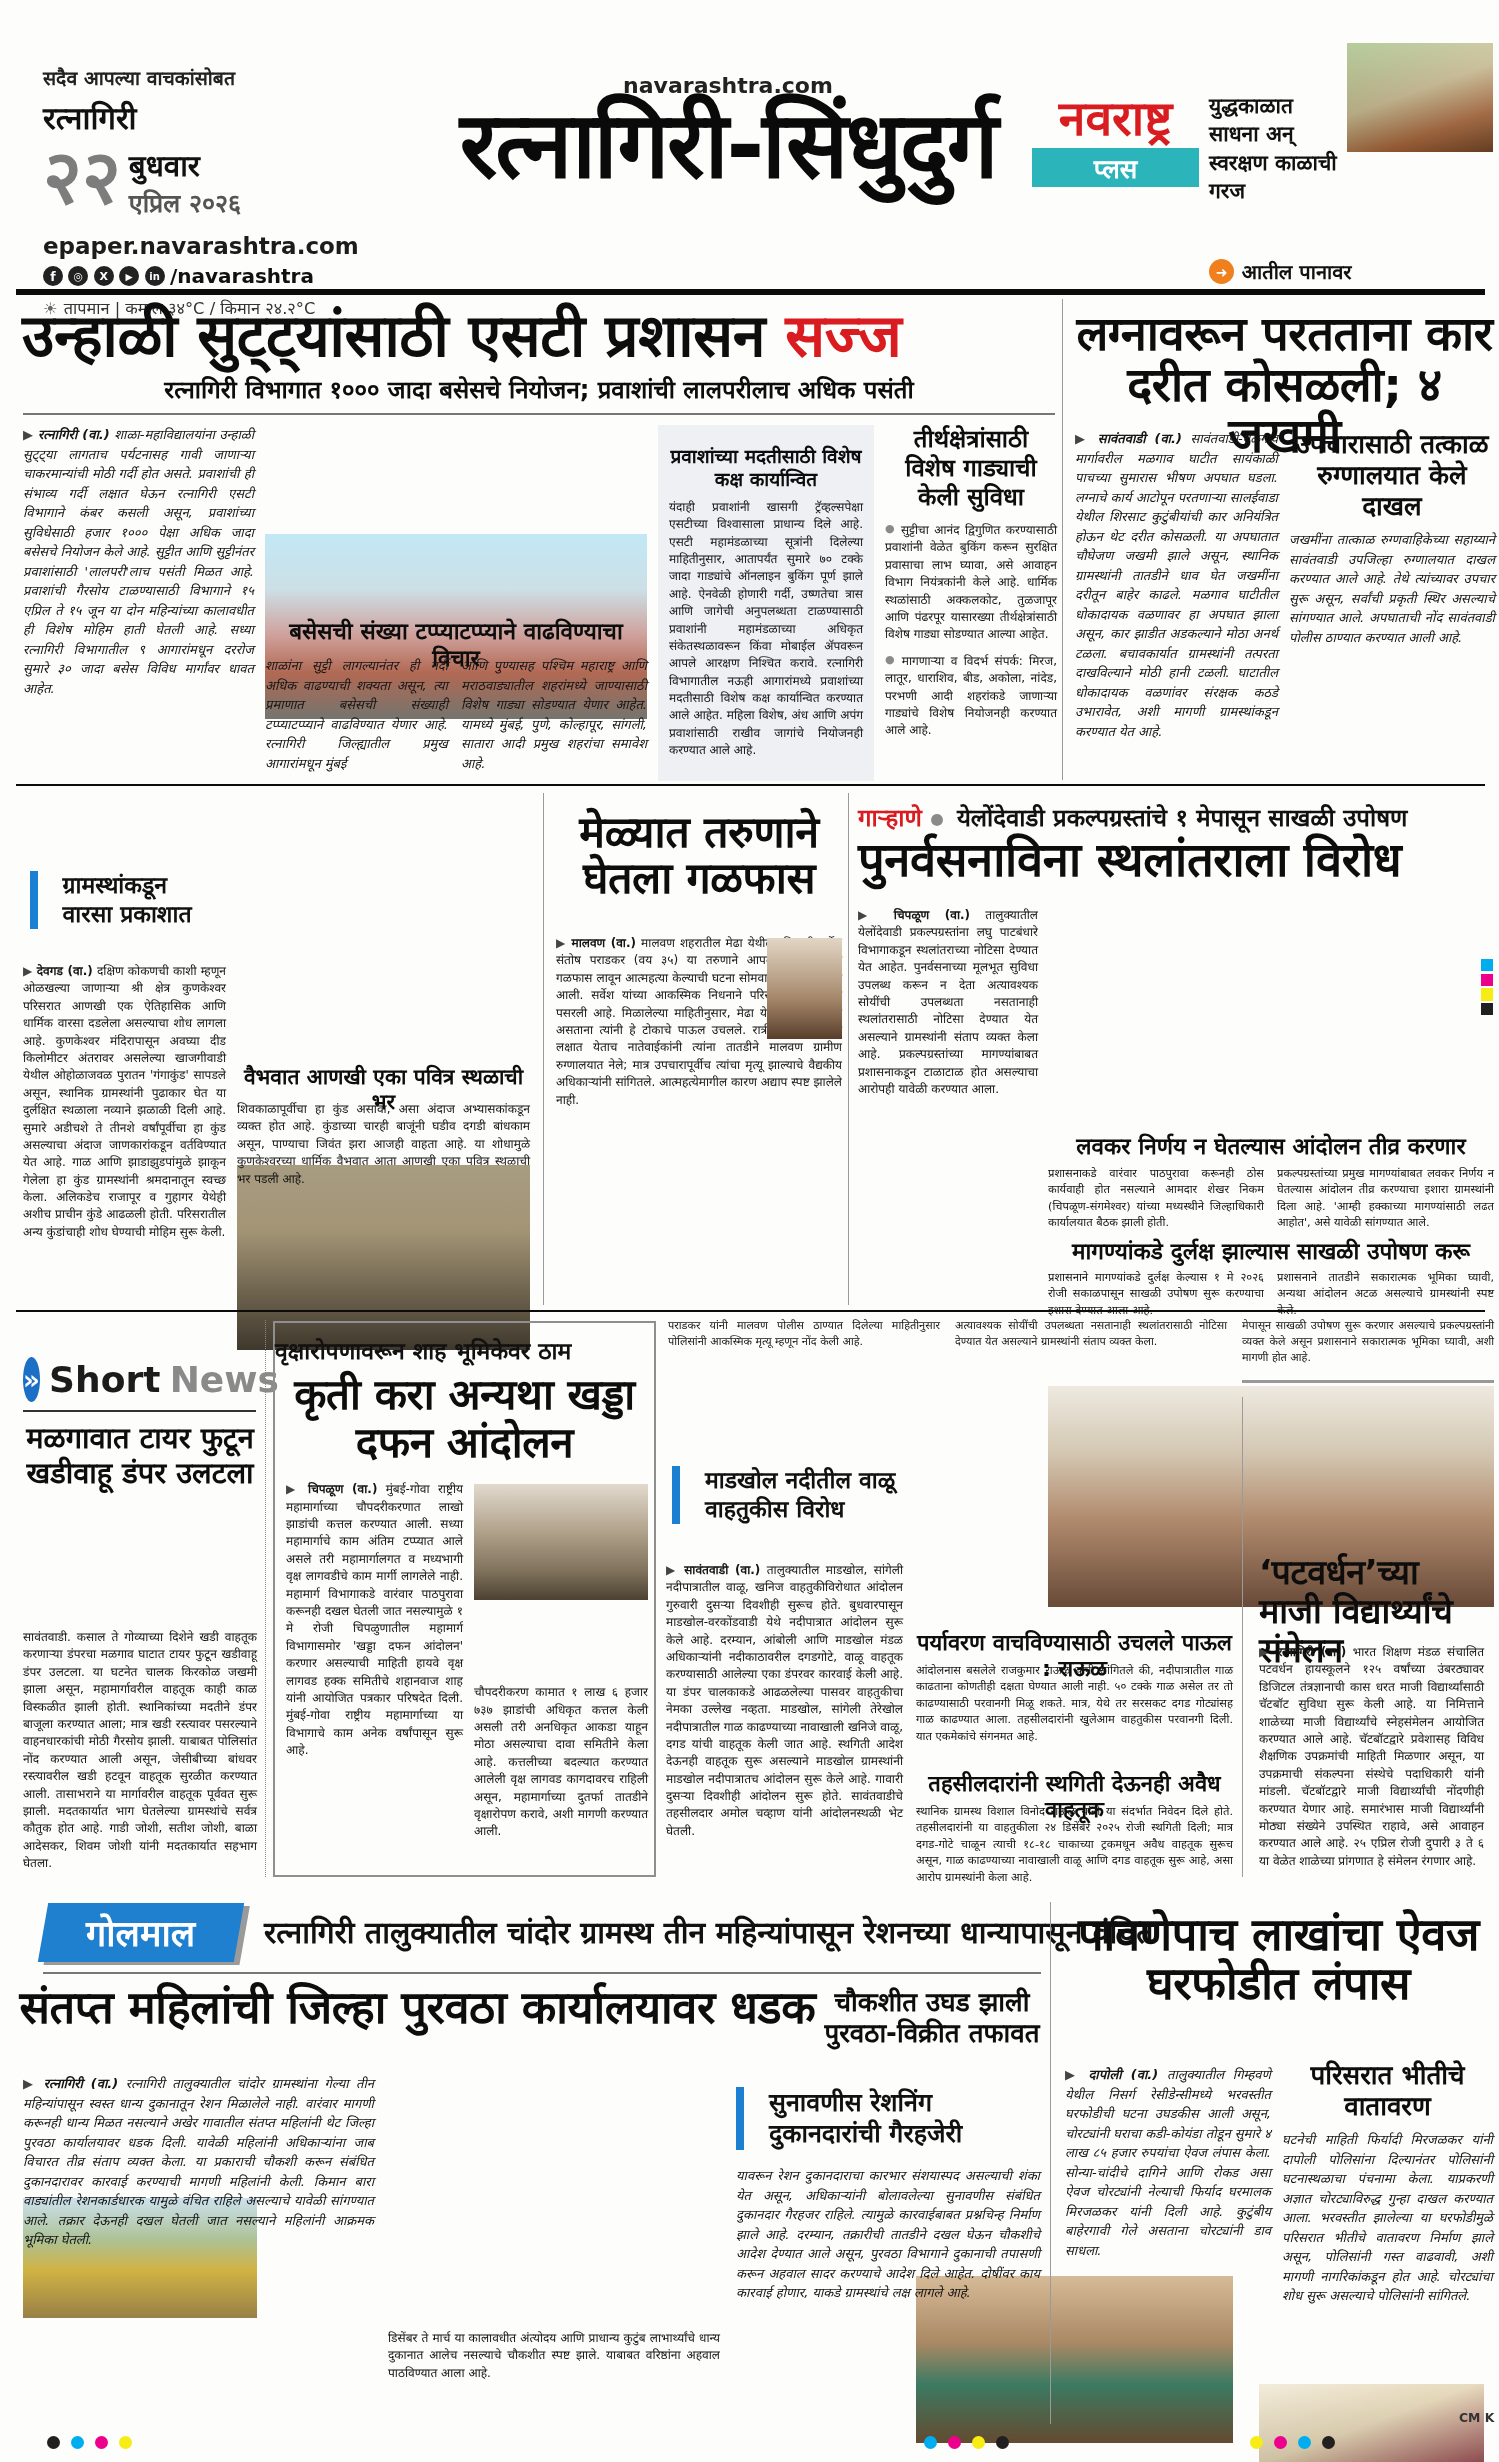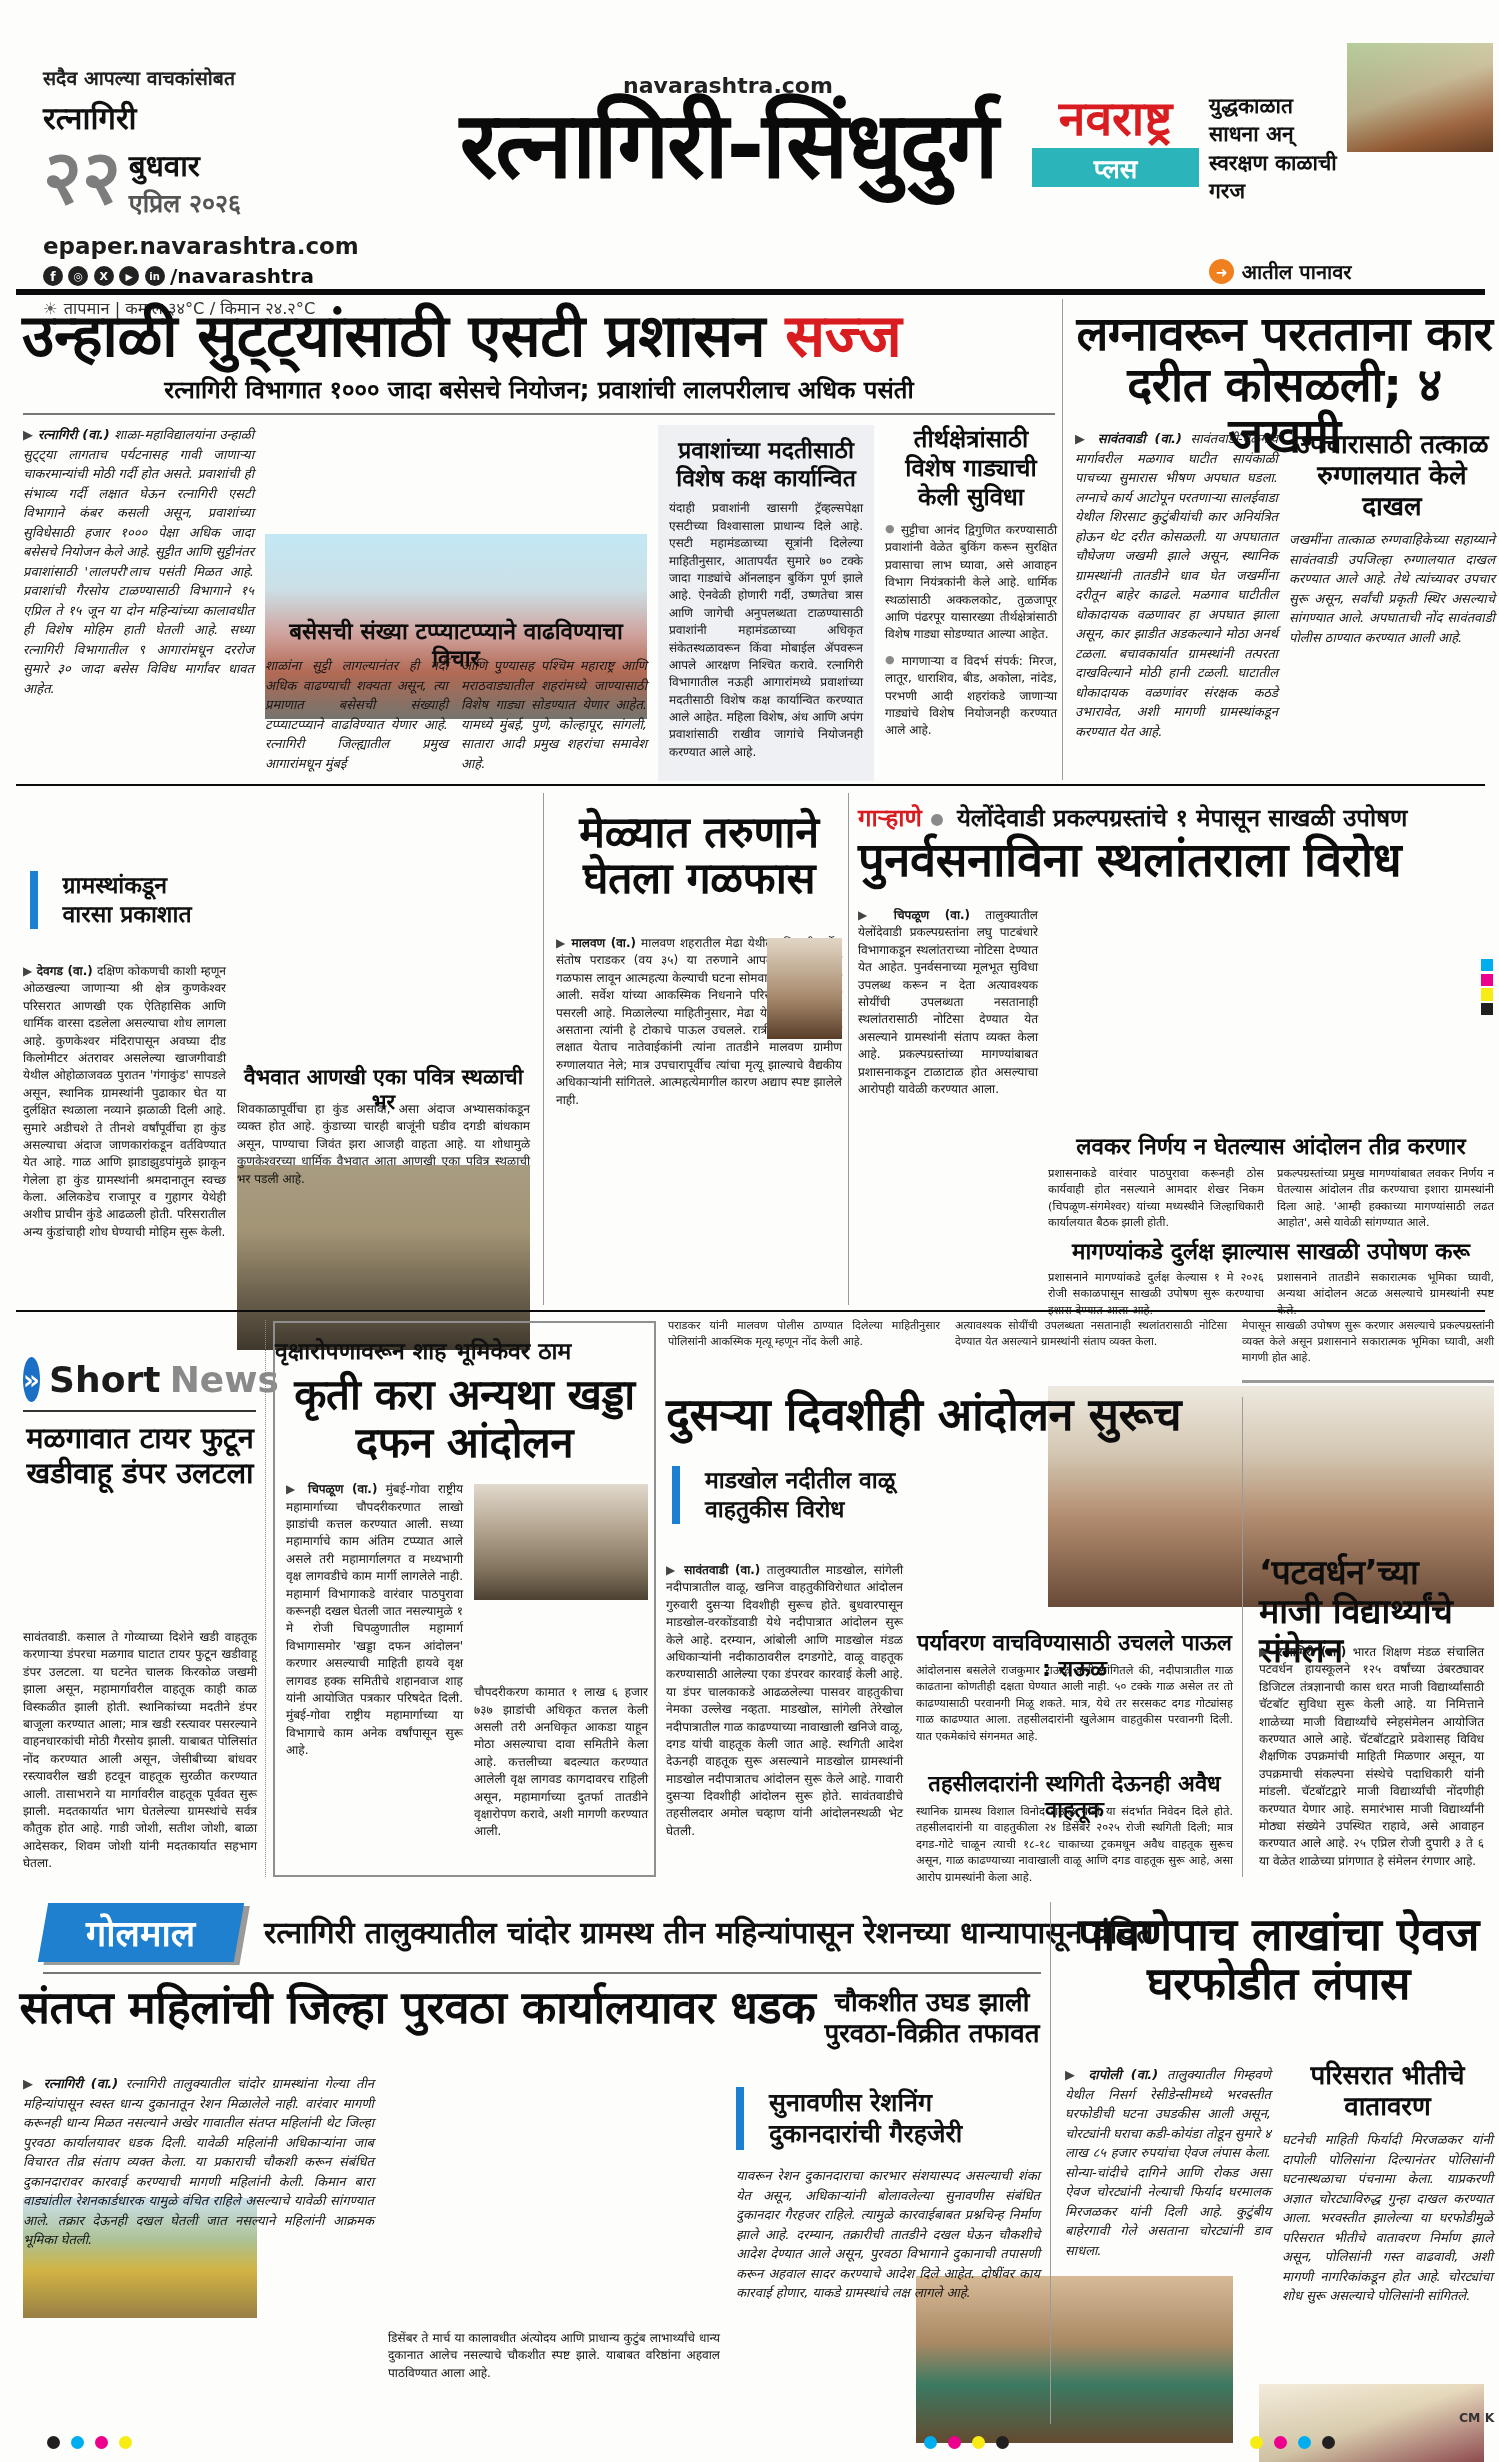--- a/index.html
+++ b/index.html
@@ -92,21 +92,21 @@
   </p>
 
   <div class="abs photo" style="left:265px; top:425px; width:382px; height:185px;
        background:linear-gradient(180deg,#aee0f2 0%,#cfe8f0 30%,#e2a7a0 55%,#c96f54 75%,#8e8e86 100%);"></div>
 
   <div class="abs subhead" style="left:265px; top:618px; width:382px; font-size:22.5px;">बसेसची संख्या टप्प्याटप्प्याने वाढविण्याचा विचार</div>
   <p class="abs bt" style="left:265px; top:656px; width:183px;">शाळांना सुट्टी लागल्यानंतर ही गर्दी अधिक वाढण्याची शक्यता असून, त्या प्रमाणात बसेसची संख्याही टप्प्याटप्प्याने वाढविण्यात येणार आहे. रत्नागिरी जिल्ह्यातील प्रमुख आगारांमधून मुंबई</p>
   <p class="abs bt" style="left:461px; top:656px; width:186px;">आणि पुण्यासह पश्चिम महाराष्ट्र आणि मराठवाड्यातील शहरांमध्ये जाण्यासाठी विशेष गाड्या सोडण्यात येणार आहेत. यामध्ये मुंबई, पुणे, कोल्हापूर, सांगली, सातारा आदी प्रमुख शहरांचा समावेश आहे.</p>
 
   <div class="abs graybox" style="left:658px; top:425px; width:216px; height:356px;">
-    <div class="subhead" style="font-size:23px; margin-bottom:7.8px;">प्रवाशांच्या मदतीसाठी विशेष कक्ष कार्यान्वित</div>
+    <div class="subhead" style="font-size:19px; margin-bottom:7.8px;margin-top:8px;">प्रवाशांच्या मदतीसाठी विशेष कक्ष कार्यान्वित</div>
     <p class="bt-sm">यंदाही प्रवाशांनी खासगी ट्रॅव्हल्सपेक्षा एसटीच्या विश्वासाला प्राधान्य दिले आहे. एसटी महामंडळाच्या सूत्रांनी दिलेल्या माहितीनुसार, आतापर्यंत सुमारे ७० टक्के जादा गाड्यांचे ऑनलाइन बुकिंग पूर्ण झाले आहे. ऐनवेळी होणारी गर्दी, उष्णतेचा त्रास आणि जागेची अनुपलब्धता टाळण्यासाठी प्रवाशांनी महामंडळाच्या अधिकृत संकेतस्थळावरून किंवा मोबाईल ॲपवरून आपले आरक्षण निश्चित करावे. रत्नागिरी विभागातील नऊही आगारांमध्ये प्रवाशांच्या मदतीसाठी विशेष कक्ष कार्यान्वित करण्यात आले आहेत. महिला विशेष, अंध आणि अपंग प्रवाशांसाठी राखीव जागांचे नियोजनही करण्यात आले आहे.</p>
   </div>
 
   <div class="abs" style="left:885px; top:425px; width:172px;">
     <div class="subhead" style="font-size:24px; margin-bottom:9.3px;">तीर्थक्षेत्रांसाठी विशेष गाड्याची केली सुविधा</div>
     <p class="bt-sm" style="margin-bottom:7.8px;"><span class="bullet">●</span><span>सुट्टीचा आनंद द्विगुणित करण्यासाठी प्रवाशांनी वेळेत बुकिंग करून सुरक्षित प्रवासाचा लाभ घ्यावा, असे आवाहन विभाग नियंत्रकांनी केले आहे. धार्मिक स्थळांसाठी अक्कलकोट, तुळजापूर आणि पंढरपूर यासारख्या तीर्थक्षेत्रांसाठी विशेष गाड्या सोडण्यात आल्या आहेत.</span></p>
     <p class="bt-sm"><span class="bullet">●</span><span>मागणाऱ्या व विदर्भ संपर्क: मिरज, लातूर, धाराशिव, बीड, अकोला, नांदेड, परभणी आदी शहरांकडे जाणाऱ्या गाड्यांचे विशेष नियोजनही करण्यात आले आहे.</span></p>
   </div>
 
   <div class="abs vdiv" style="left:1062px; top:299px; height:481px;"></div>
@@ -195,21 +195,20 @@
         <span style="color:#444;">▶ </span><span class="dl">चिपळूण  (वा.)</span>
         <span>मुंबई-गोवा राष्ट्रीय महामार्गाच्या चौपदरीकरणात लाखो झाडांची कत्तल करण्यात आली. सध्या महामार्गाचे काम अंतिम टप्प्यात आले असले तरी महामार्गालगत व मध्यभागी वृक्ष लागवडीचे काम मार्गी लागलेले नाही. महामार्ग विभागाकडे वारंवार पाठपुरावा करूनही दखल घेतली जात नसल्यामुळे १ मे रोजी चिपळुणातील महामार्ग विभागासमोर 'खड्डा दफन आंदोलन' करणार असल्याची माहिती हायवे वृक्ष लागवड हक्क समितीचे शहानवाज शाह यांनी आयोजित पत्रकार परिषदेत दिली. मुंबई-गोवा राष्ट्रीय महामार्गाच्या या विभागाचे काम अनेक वर्षांपासून सुरू आहे.</span>
       </p>
       <div class="abs photo" style="left:188px; top:3.1px; width:174px; height:116px;
            background:linear-gradient(180deg,#d8cdbd 0%,#b3a083 40%,#8b7a5e 75%,#6d6welcome048 100%);
            background:linear-gradient(180deg,#d8cdbd 0%,#b3a083 40%,#8b7a5e 75%,#5c4f3c 100%);"></div>
       <p class="bt-sm abs" style="left:188px; top:203px; width:174px;">चौपदरीकरण कामात १ लाख ६ हजार ७३७ झाडांची अधिकृत कत्तल केली असली तरी अनधिकृत आकडा याहून मोठा असल्याचा दावा समितीने केला आहे. कत्तलीच्या बदल्यात करण्यात आलेली वृक्ष लागवड कागदावरच राहिली असून, महामार्गाच्या दुतर्फा तातडीने वृक्षारोपण करावे, अशी मागणी करण्यात आली.</p>
     </div>
   </div>
 
-  <div class="abs hl" style="left:666px; top:1391px; width:568px; font-size:45px; white-space:nowrap;">दुसऱ्या दिवशीही आंदोलन सुरूच</div>
   <div class="abs bluebar" style="left:672px; top:1466px; width:233px; font-size:23px;">माडखोल नदीतील वाळू वाहतुकीस विरोध</div>
   <p class="abs bt-sm" style="left:666px; top:1562px; width:237px;">
     <span style="color:#444;">▶ </span><span class="dl">सावंतवाडी  (वा.)</span>
     <span>तालुक्यातील माडखोल, सांगेली नदीपात्रातील वाळू, खनिज वाहतुकीविरोधात आंदोलन गुरुवारी दुसऱ्या दिवशीही सुरूच होते. बुधवारपासून माडखोल-वरकोंडवाडी येथे नदीपात्रात आंदोलन सुरू केले आहे. दरम्यान, आंबोली आणि माडखोल मंडळ अधिकाऱ्यांनी नदीकाठावरील दगडगोटे, वाळू वाहतूक करण्यासाठी आलेल्या एका डंपरवर कारवाई केली आहे. या डंपर चालकाकडे आढळलेल्या पासवर वाहतुकीचा नेमका उल्लेख नव्हता. माडखोल, सांगेली तेरेखोल नदीपात्रातील गाळ काढण्याच्या नावाखाली खनिजे वाळू, दगड यांची वाहतूक केली जात आहे. स्थगिती आदेश देऊनही वाहतूक सुरू असल्याने माडखोल ग्रामस्थांनी माडखोल नदीपात्रातच आंदोलन सुरू केले आहे. गावारी दुसऱ्या दिवशीही आंदोलन सुरू होते. सावंतवाडीचे तहसीलदार अमोल चव्हाण यांनी आंदोलनस्थळी भेट घेतली.</span>
   </p>
   <div class="abs photo" style="left:916px; top:1456px; width:317px; height:167px;
        background:linear-gradient(180deg,#c9a374 0%,#a97e4f 40%,#2f7d5f 65%,#7a5b3a 100%);"></div>
   <div class="abs subhead" style="left:916px; top:1630px; width:317px; font-size:22px;">पर्यावरण वाचविण्यासाठी उचलले पाऊल : राऊळ</div>
   <p class="abs bt-sm" style="left:916px; top:1663px; width:317px; font-size:11.3px;">आंदोलनास बसलेले राजकुमार राऊळ यांनी सांगितले की, नदीपात्रातील गाळ काढताना कोणतीही दक्षता घेण्यात आली नाही. ५० टक्के गाळ असेल तर तो काढण्यासाठी परवानगी मिळू शकते. मात्र, येथे तर सरसकट दगड गोट्यांसह गाळ काढण्यात आला. तहसीलदारांनी खुलेआम वाहतुकीस परवानगी दिली. यात एकमेकांचे संगनमत आहे.</p>
   <div class="abs subhead" style="left:916px; top:1771px; width:317px; font-size:22px;">तहसीलदारांनी स्थगिती देऊनही अवैध वाहतूक</div>

